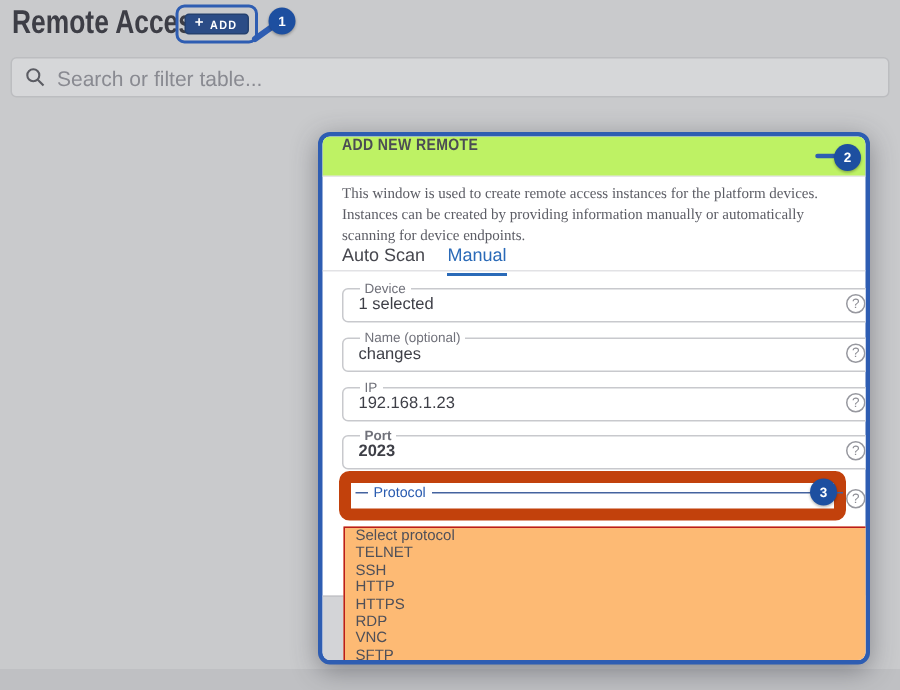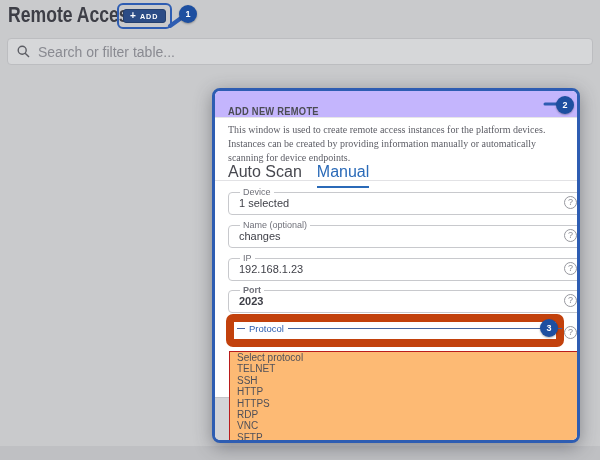--- a/index.html
+++ b/index.html
@@ -49,33 +49,33 @@
   }
   .search input::placeholder { color: #898a91; }
   
   .modal {
     position: absolute; left: 212px; top: 88px; width: 368px; height: 355px;
     background: #ffffff; border: 3px solid #2e5db2; border-radius: 8px;
     box-shadow: 0 4px 18px rgba(50,50,60,0.45); z-index: 2; overflow: hidden;
   }
   .m-head {
     position: absolute; left: 0; right: 0; top: 0; height: 27px;
-    background: #c4b5fd; border-bottom: 1px solid #e6e6e8;
-    display: flex; align-items: flex-end; padding-left: 13px;
+    background: #bef264; border-bottom: 1px solid #e6e6e8;
+    display: flex; align-items: flex-start; padding-left: 13px;
   }
   .m-title {
     font-size: 11px; font-weight: bold; color: #4b4c54; letter-spacing: 0.3px;
     transform: scaleX(0.85); transform-origin: 0 50%; white-space: nowrap;
   }
   .m-desc {
     position: absolute; left: 13px; top: 32px; width: 338px;
     font-size: 10px; line-height: 13.8px; color: #5c5d65; font-family: Liberation Serif, serif;
   }
   .tabs { position: absolute; left: 13px; top: 72px; display: flex; gap: 15px; }
-  .tab { font-size: 16px; color: #47484f; padding-bottom: 5px; cursor: pointer; }
+  .tab { font-size: 12px; color: #47484f; padding-bottom: 5px; cursor: pointer; }
   .tab.active { color: #2a6ab8; border-bottom: 2px solid #2a6ab8; }
   .tabline { position: absolute; left: 0; right: 0; top: 89px; height: 1px; background: #e2e2e5; }
   
   fieldset.fld {
     position: absolute; left: 13px; width: 396px; height: 27px;
     border: 1px solid #c8c9cd; border-radius: 4px; padding: 0 10px;
     background: #fff;
   }
   fieldset.fld legend {
     font-size: 9px; line-height: 9px; color: #70717a; padding: 0 3px; margin-left: 1px;

